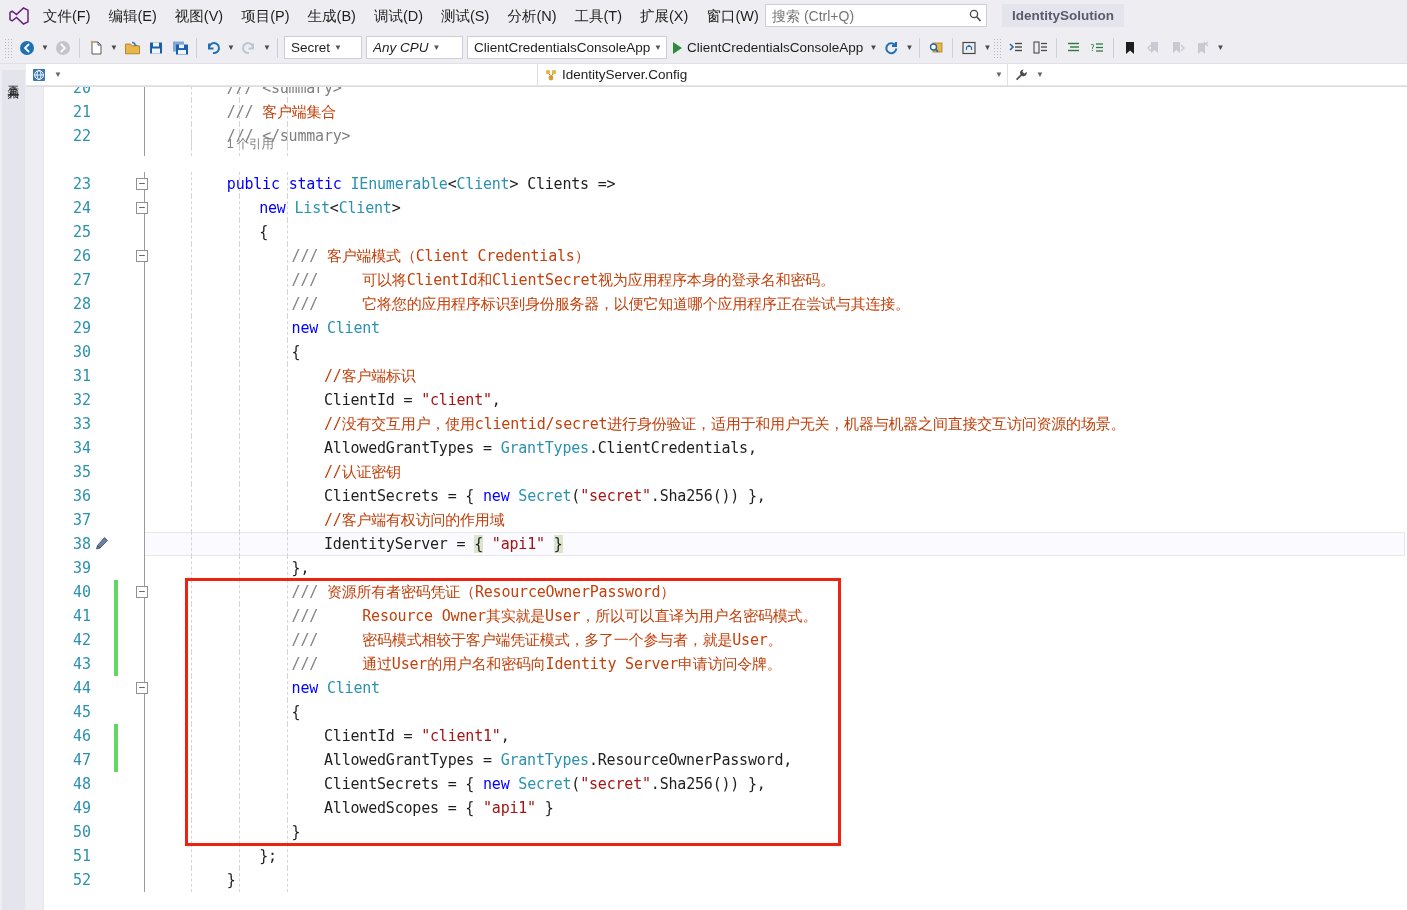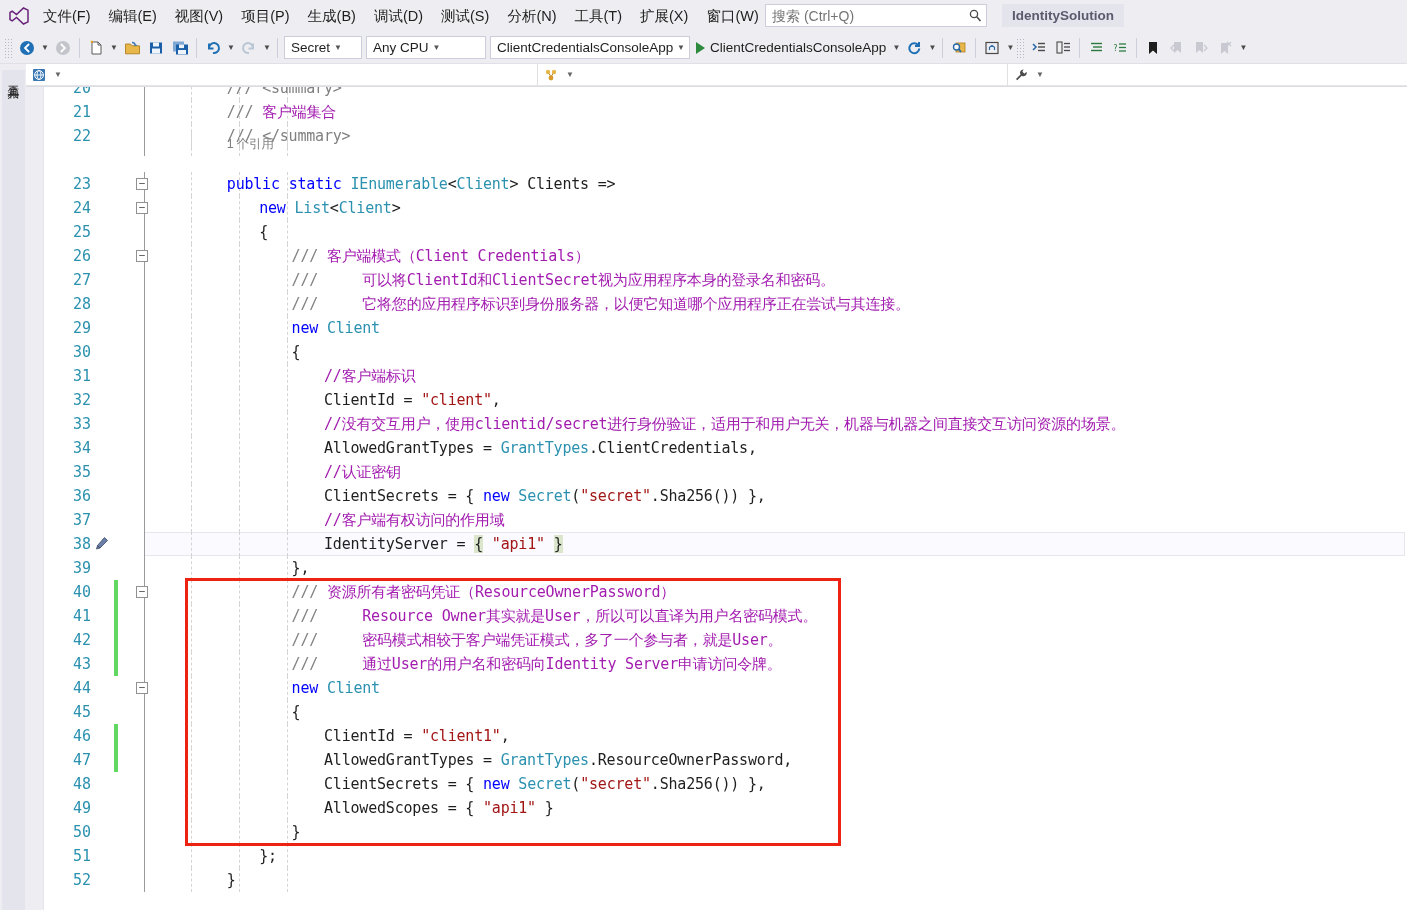--- a/index.html
+++ b/index.html
@@ -95,21 +95,21 @@
     display: flex; align-items: center;
     margin: 0 2px;
     font-size: 13.5px;
     color: #1e1e1e;
     padding-left: 6px;
     cursor: default;
   }
   .tb-combo .cval { white-space: nowrap; overflow: hidden; }
   .tb-combo .carr { width: 16px; text-align: center; font-size: 8px; color: #555; }
   #combo-debug { width: 78px; }
-  #combo-cpu { width: 120px; }
+  #combo-cpu { width: 97px; font-style: italic; }
   #combo-proj { width: 200px; }
   #run-btn {
     display: flex; align-items: center;
     height: 24px; padding: 0 4px;
     font-size: 13.5px; color: #1e1e1e;
     cursor: default;
   }
   .tri-right {
     width:0;height:0;
     border-left: 9px solid #2d8a3e;
@@ -245,21 +245,21 @@
     font-family: "DejaVu Sans Mono", monospace;
     color: #1e1e1e;
     letter-spacing: -0.2px;
   }
   .guide {
     position: absolute; top: 0;
     width: 1px; height: 24px;
     border-left: 1px dashed #d4d4d4;
   }
   
-  .c-cmt { color: #a21caf; }
+  .c-cmt { color: #c2410c; }
   .c-xml { color: #808080; }
   .c-kw  { color: #0000ff; }
   .c-typ { color: #2b91af; }
   .c-str { color: #a31515; }
   .c-plain { color: #1e1e1e; }
   .c-lens { color: #808080; font-size: 12.5px; font-family: "Liberation Sans", sans-serif; }
 
   .brace-hl { background: #dbe6cd; }
 
   #curline-box {
@@ -528,20 +528,21 @@
       <div class="nav-combo" id="nav2">
         <span class="nav-ico">
           <svg width="14" height="14" viewBox="0 0 14 14">
             <circle cx="4" cy="4" r="2.2" fill="#e8b74a"></circle>
             <circle cx="10" cy="4" r="2.2" fill="#e8b74a"></circle>
             <circle cx="7" cy="10" r="2.4" fill="#d89a2a"></circle>
             <line x1="5" y1="5.5" x2="6.5" y2="8" stroke="#b08020" stroke-width="1"></line>
             <line x1="9" y1="5.5" x2="7.6" y2="8" stroke="#b08020" stroke-width="1"></line>
           </svg>
         </span>
+        <span class="nval">IdentityServer.Config</span>
         <span class="narr">▼</span>
       </div>
       <div class="nav-combo" id="nav3">
         <span class="nav-ico">
           <svg width="14" height="14" viewBox="0 0 14 14">
             <path d="M9.5 1.5 a3.3 3.3 0 0 0 -3 5 L2 11 l1.2 1.2 L7.7 7.7 a3.3 3.3 0 0 0 4.8 -4 L10.4 5.8 L8.4 3.8 Z" fill="#4a4a4a"></path>
           </svg>
         </span>
         <span class="narr">▼</span>
       </div>

